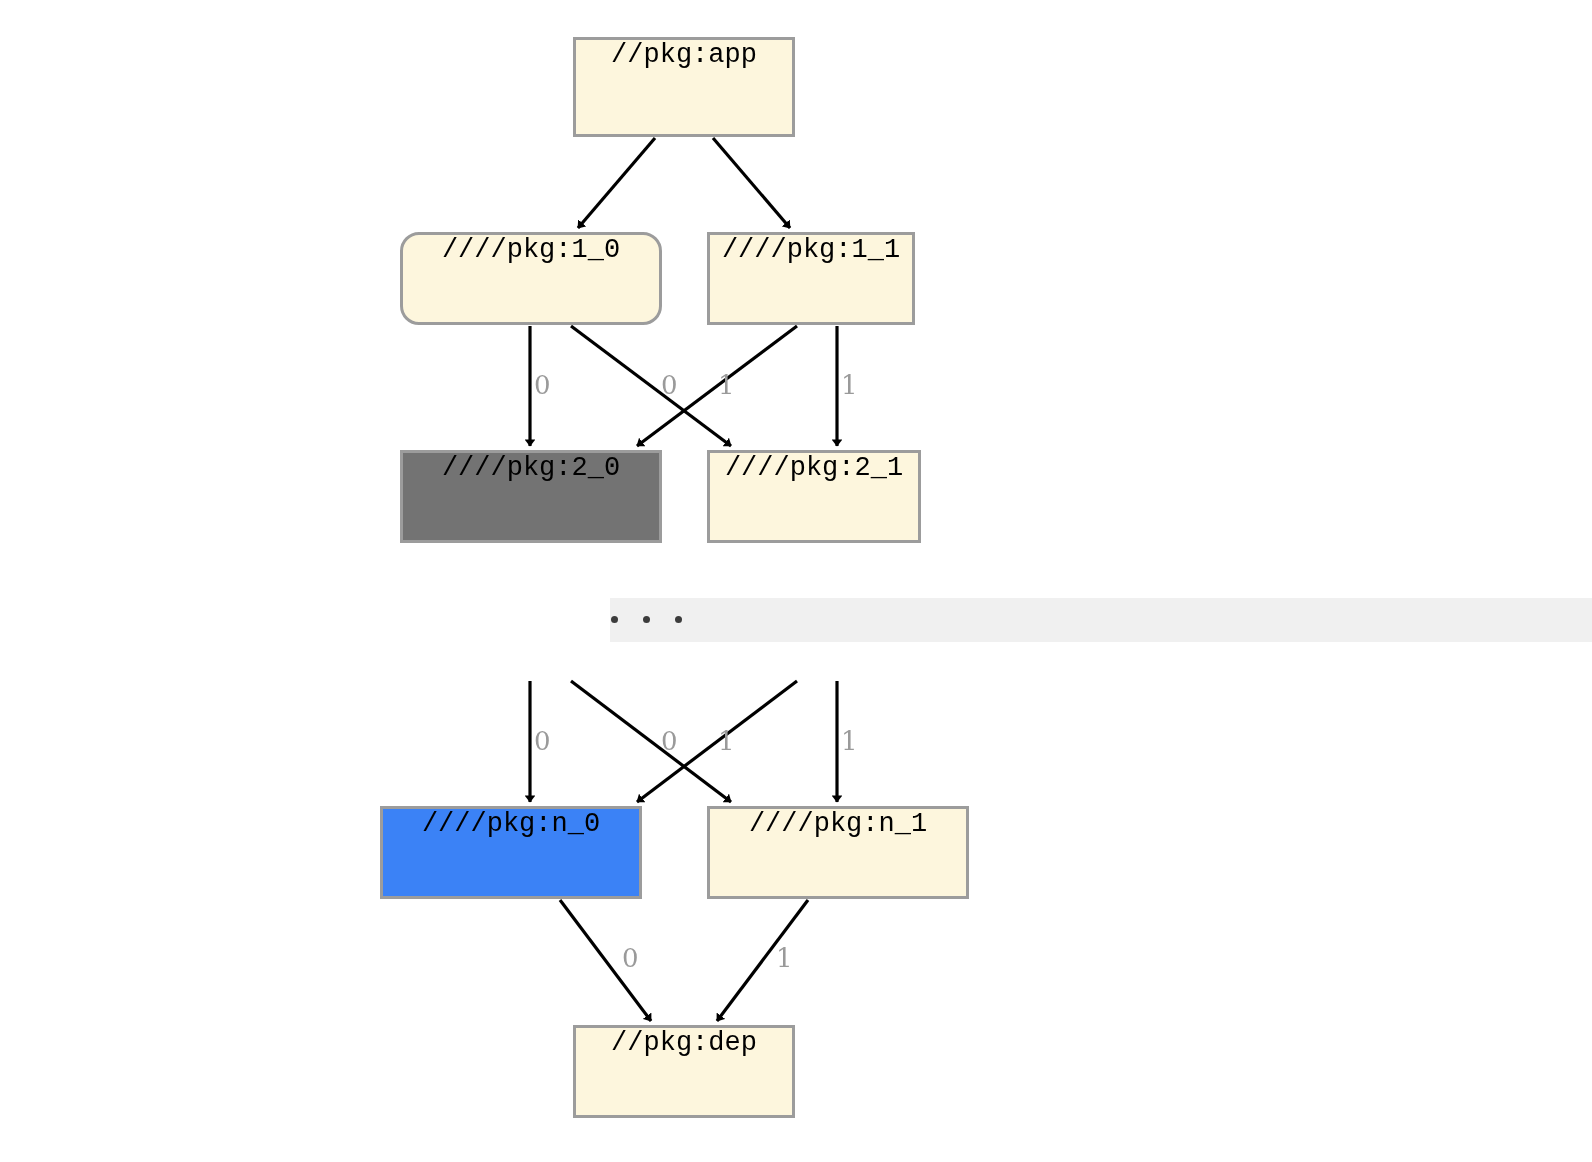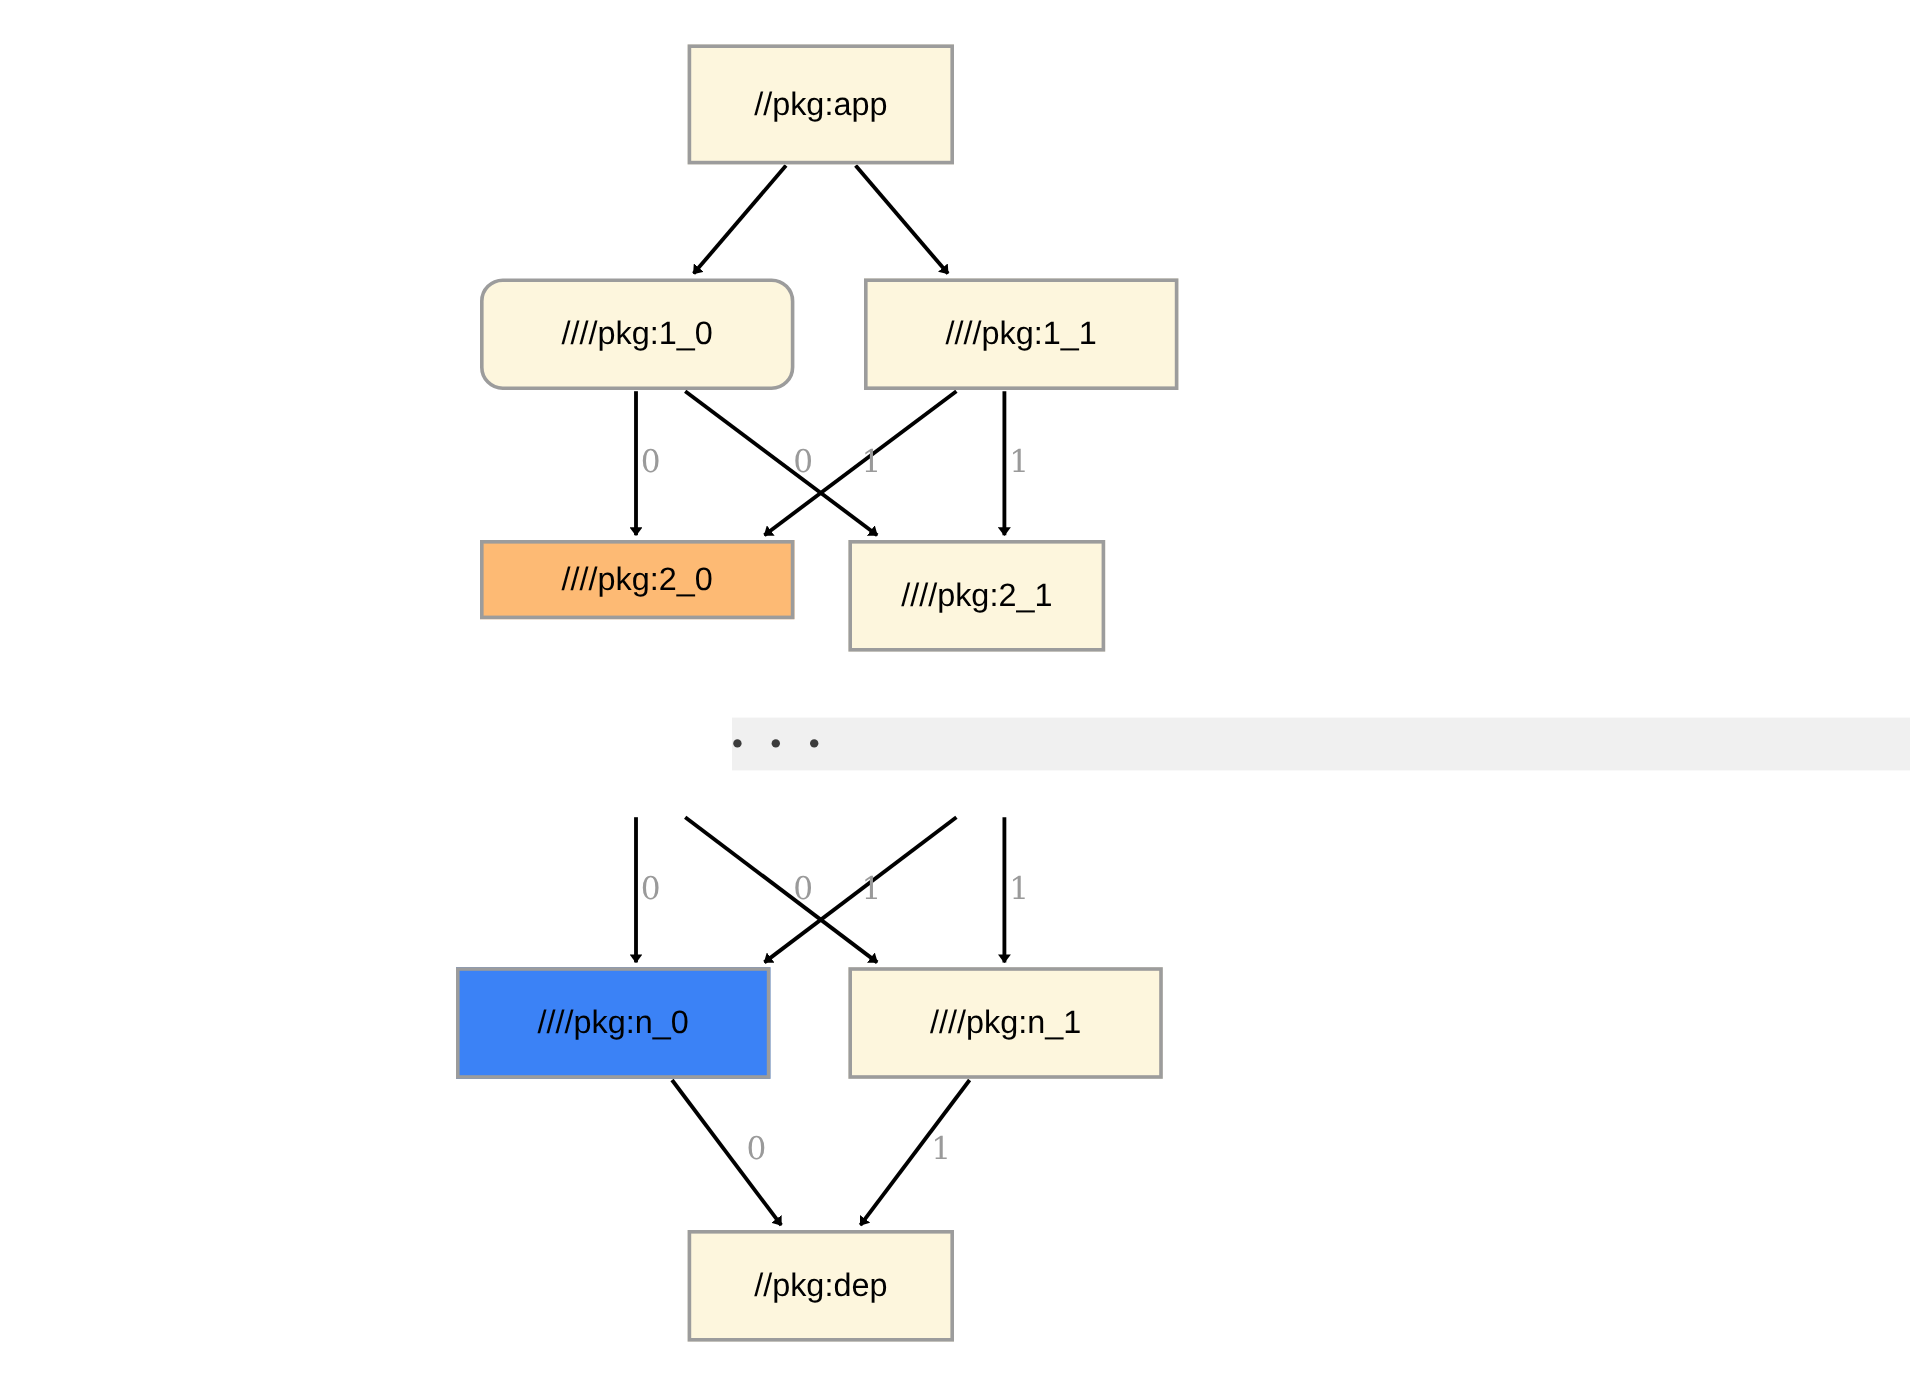--- a/index.html
+++ b/index.html
@@ -24,23 +24,23 @@
     top: 0;
     width: 1592px;
     height: 1162px;
   }
   .gnode {
     position: absolute;
     box-sizing: border-box;
     background: #fdf6dd;
     border: 3px solid #9c9c9c;
     display: flex;
-    align-items: center;
+    align-items: flex-start;
     justify-content: center;
-    font-family: Liberation Sans, sans-serif;
+    font-family: Liberation Mono, monospace;
     font-size: 27px;
     color: #000000;
     letter-spacing: 0px;
     white-space: nowrap;
   }
   .edge-line {
     stroke: #000000;
     stroke-width: 3.2;
     fill: none;
   }
@@ -97,24 +97,24 @@
       </g>
   </svg>
 
   <div id="nodes-layer">
       <div class="gnode" style="left: 573px; top: 37px; width: 222px; height: 100px; background: rgb(253, 246, 221); border-color: rgb(156, 156, 156);">
         <span>//pkg:app</span>
       </div>
       <div class="gnode" style="left: 400px; top: 232px; width: 262px; height: 93px; background: rgb(253, 246, 221); border-color: rgb(156, 156, 156); border-radius: 19px;">
         <span>////pkg:1_0</span>
       </div>
-      <div class="gnode" style="left: 707px; top: 232px; width: 262px; height: 93px; background: rgb(253, 246, 221); border-color: rgb(156, 156, 156); margin-left: 13px;">
+      <div class="gnode" style="left: 707px; top: 232px; width: 208px; height: 93px; background: rgb(253, 246, 221); border-color: rgb(156, 156, 156);">
         <span>////pkg:1_1</span>
       </div>
-      <div class="gnode" style="left: 400px; top: 450px; width: 262px; height: 66px; background: #fdba74; border-color: rgb(156, 156, 156);">
+      <div class="gnode" style="left: 400px; top: 450px; width: 262px; height: 93px; background: #737373; border-color: rgb(156, 156, 156);">
         <span>////pkg:2_0</span>
       </div>
       <div class="gnode" style="left: 707px; top: 450px; width: 214px; height: 93px; background: rgb(253, 246, 221); border-color: rgb(156, 156, 156);">
         <span>////pkg:2_1</span>
       </div>
       <div class="gnode" style="left: 380px; top: 806px; width: 262px; height: 93px; background: #3b82f6; border-color: rgb(156, 156, 156);">
         <span>////pkg:n_0</span>
       </div>
       <div class="gnode" style="left: 707px; top: 806px; width: 262px; height: 93px; background: rgb(253, 246, 221); border-color: rgb(156, 156, 156);">
         <span>////pkg:n_1</span>

